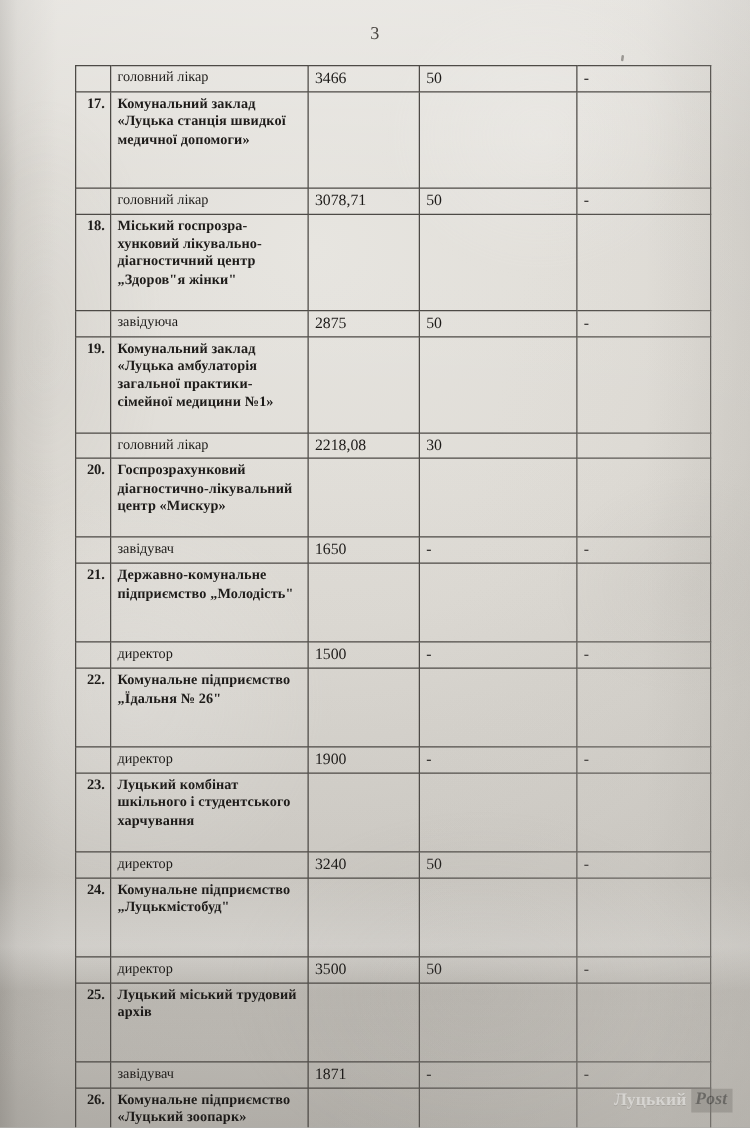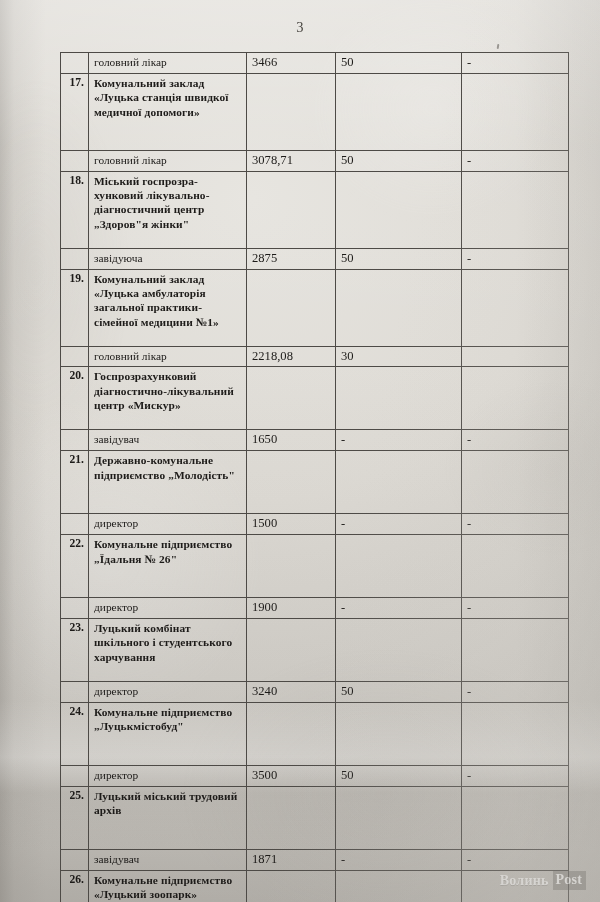--- a/index.html
+++ b/index.html
@@ -164,23 +164,24 @@
     font-weight: bold;
     letter-spacing: .2px;
     opacity: .42;
   }
   #wm-left {
     color: #ffffff;
     text-shadow: 0 1px 0 rgba(90,88,84,.45);
     padding-right: 4px;
   }
   #wm-right {
-    color: #ffffff;
+    color: #000000;
     background: #7d7a75;
     padding: 1px 4px 2px 3px;
+    font-style: italic;
   }
 </style>
 </head>
 <body>
 
 <div id="page">
 
   <div id="paper-base"></div>
   <div id="paper-mottle"></div>
   <div id="paper-shade-left"></div>
@@ -341,17 +342,17 @@
             <td class="val"></td>
             <td class="dash val"></td>
           </tr>
         </tbody>
     </table>
   </div>
 
   <div id="ink-fade"></div>
 
   <div id="watermark">
-    <span id="wm-left">Волинь</span>
+    <span id="wm-left">Луцький</span>
     <span id="wm-right">Post</span>
   </div>
 
 </div>
 
 </body></html>

